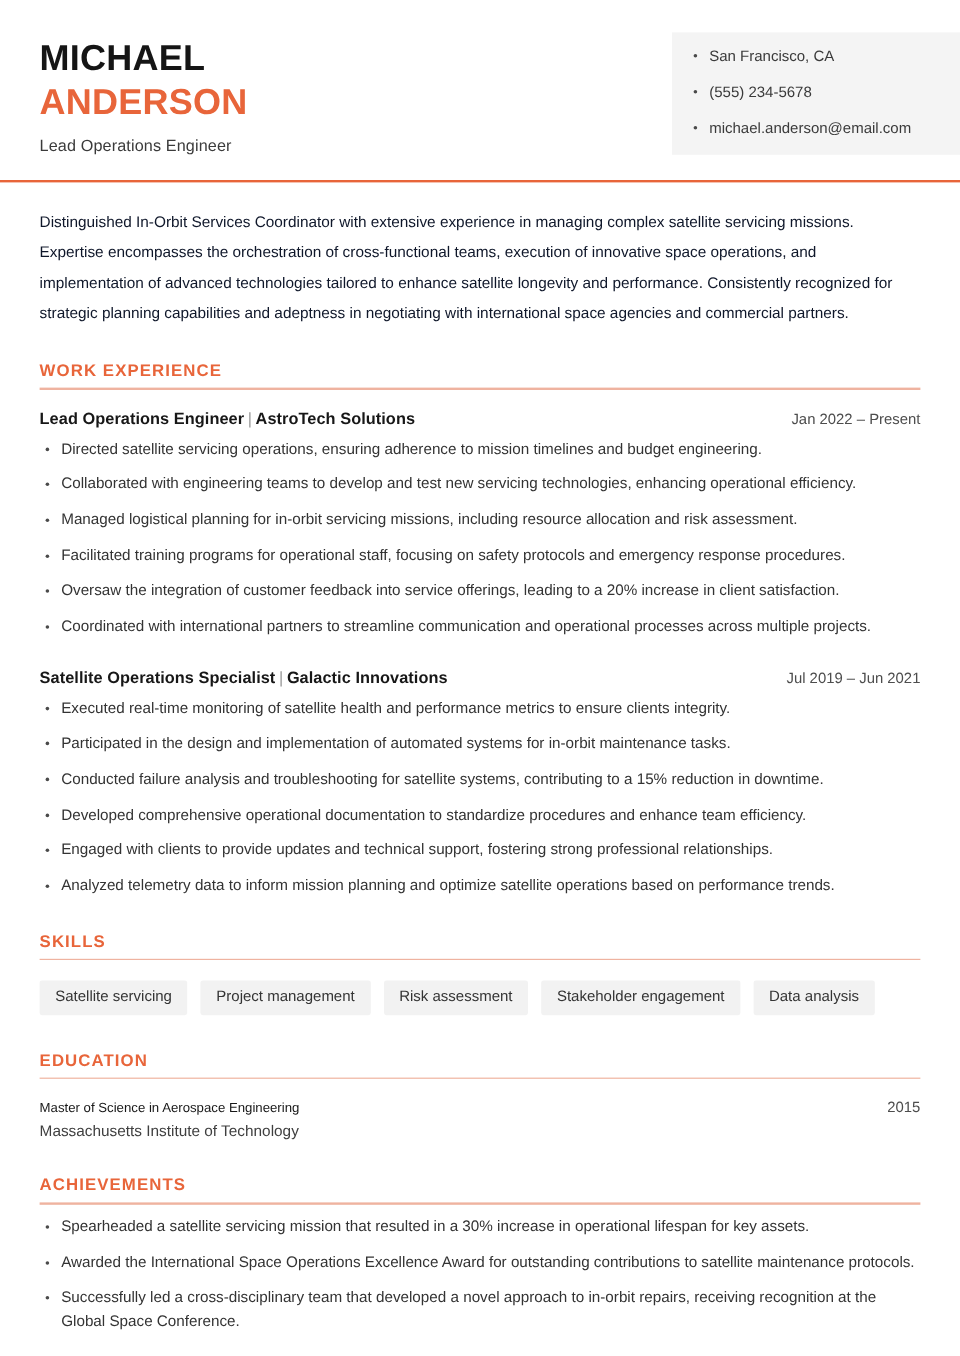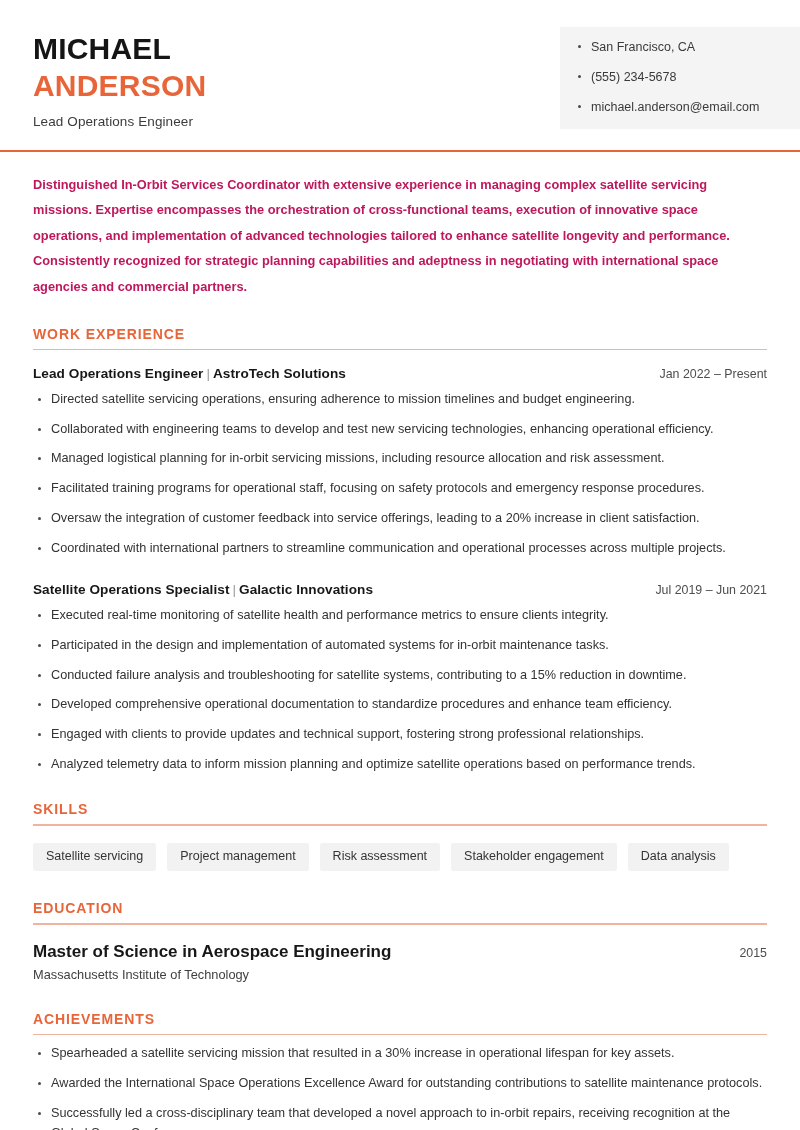--- a/index.html
+++ b/index.html
@@ -95,25 +95,24 @@
   }
 
   
   .content {
     padding: 0 33px;
   }
 
   .summary {
     font-size: 12.8px;
     line-height: 2.0;
-    color: #be185d;
+    color: #0f172a;
     margin-top: 20px;
     margin-bottom: 0;
     max-width: 740px;
-    font-weight: bold;
   }
 
   .section { margin-top: 26px; }
   .section-title {
     font-size: 14px;
     font-weight: bold;
     letter-spacing: 0.9px;
     color: #e8653a;
     text-transform: uppercase;
     margin: 0 0 7px 0;
@@ -193,22 +192,22 @@
   }
 
   
   .edu-entry { margin-top: 17px; }
   .edu-head {
     display: flex;
     justify-content: space-between;
     align-items: baseline;
   }
   .edu-degree {
-    font-size: 17px;
-    font-weight: bold;
+    font-size: 11px;
+    font-weight: normal;
     color: #171717;
   }
   .edu-year {
     font-size: 12.4px;
     color: #4d4d4d;
     white-space: nowrap;
     padding-left: 14px;
   }
   .edu-school {
     font-size: 12.8px;

